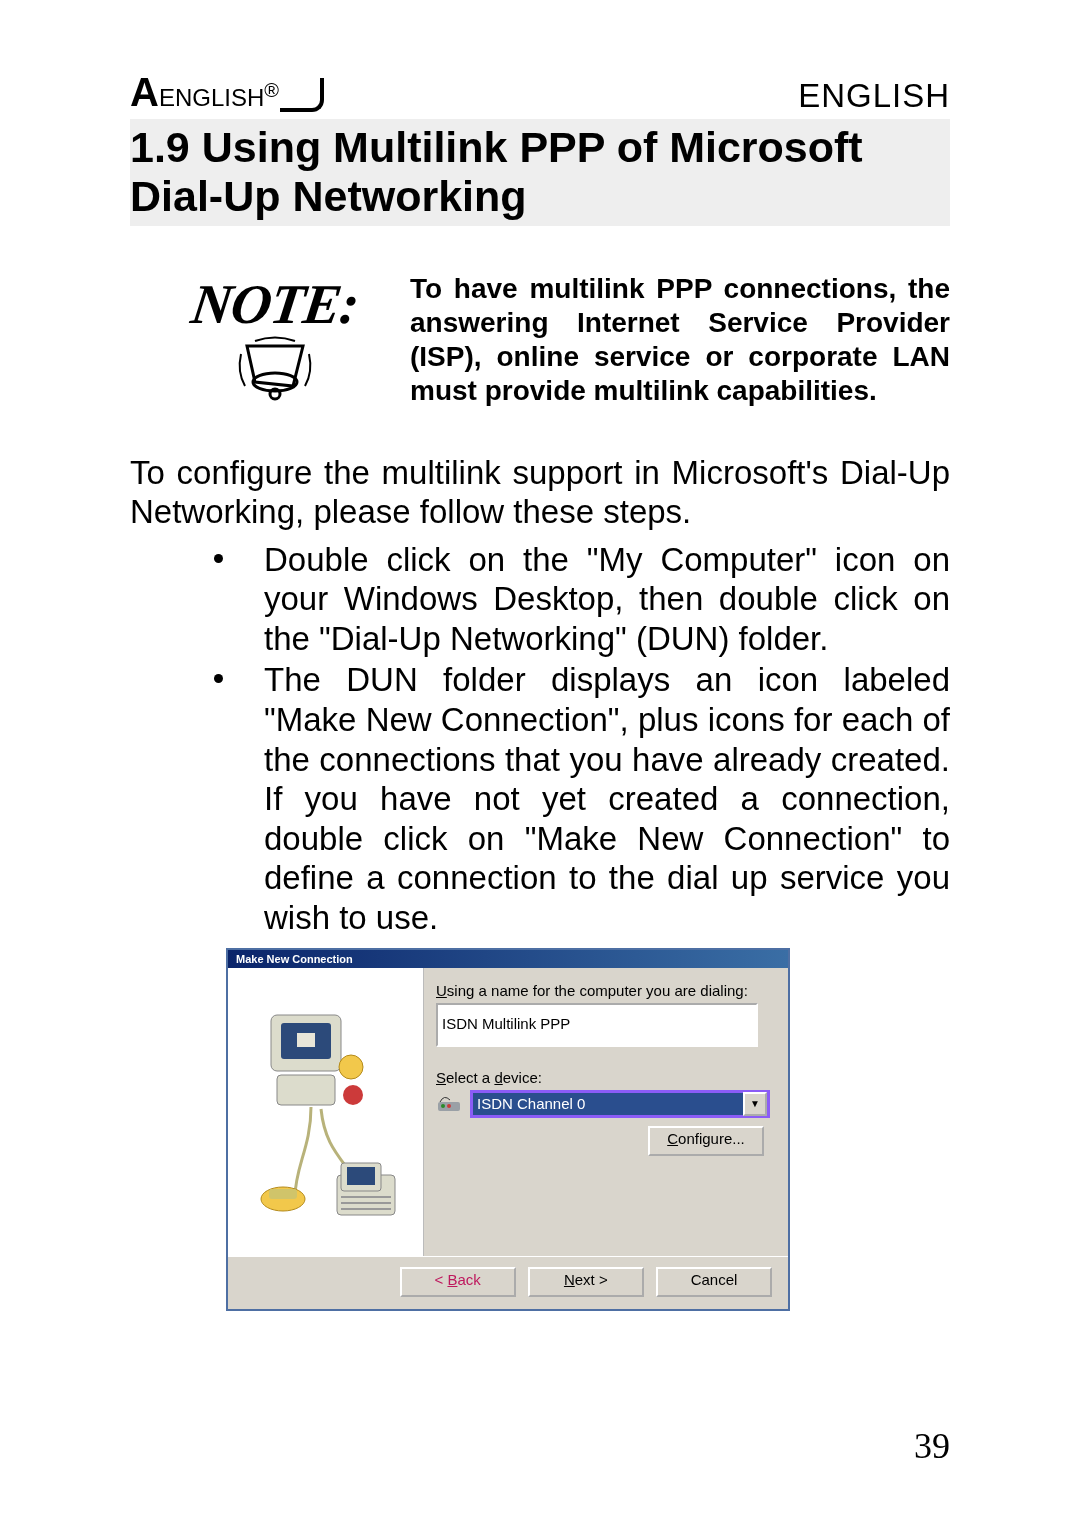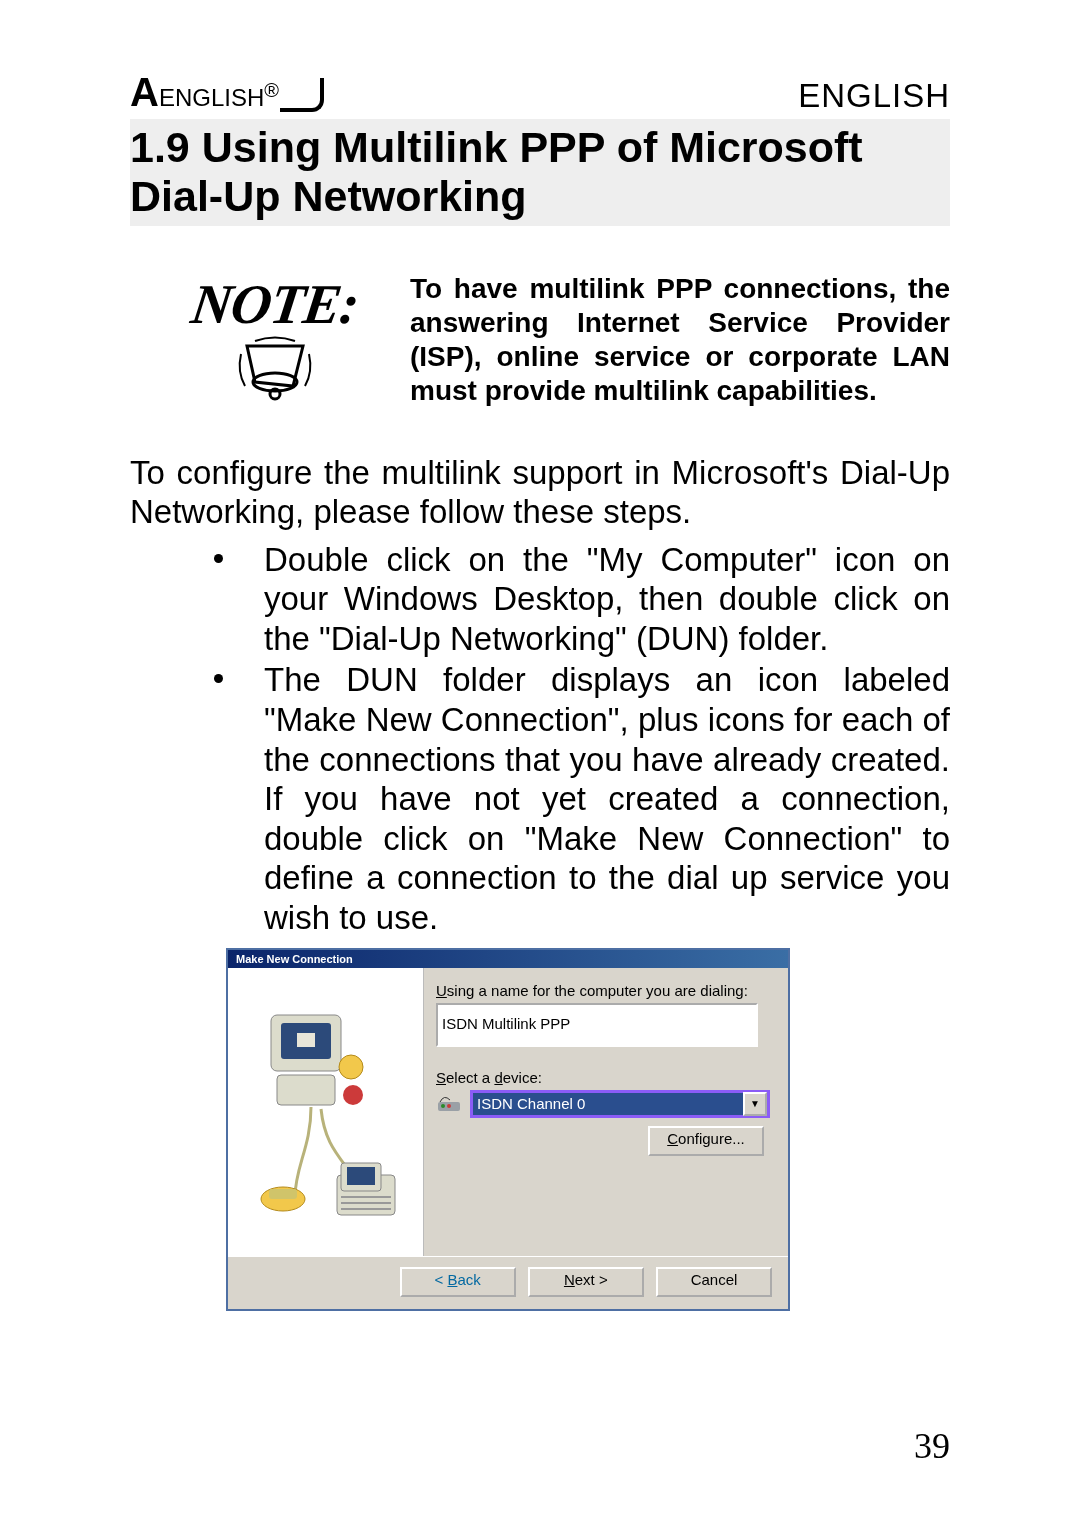--- a/index.html
+++ b/index.html
@@ -174,21 +174,21 @@
     display: inline-block;
     min-width: 92px;
     height: 26px;
     background: #d9d5cc;
     border: 2px outset #fff;
     font-size: 15px;
     text-align: center;
     line-height: 22px;
     padding: 0 10px;
   }
-  .btn.disabled { color: #0369a1; }
+  .btn.disabled { color: #be185d; }
   .dlg-footer {
     border-top: 1px solid #fff;
     padding: 10px 16px 12px 0;
     text-align: right;
   }
   .dlg-footer .btn { margin-left: 8px; }
   .underline-first::first-letter { text-decoration: underline; }
   .page-num {
     position: absolute;
     bottom: 60px;

